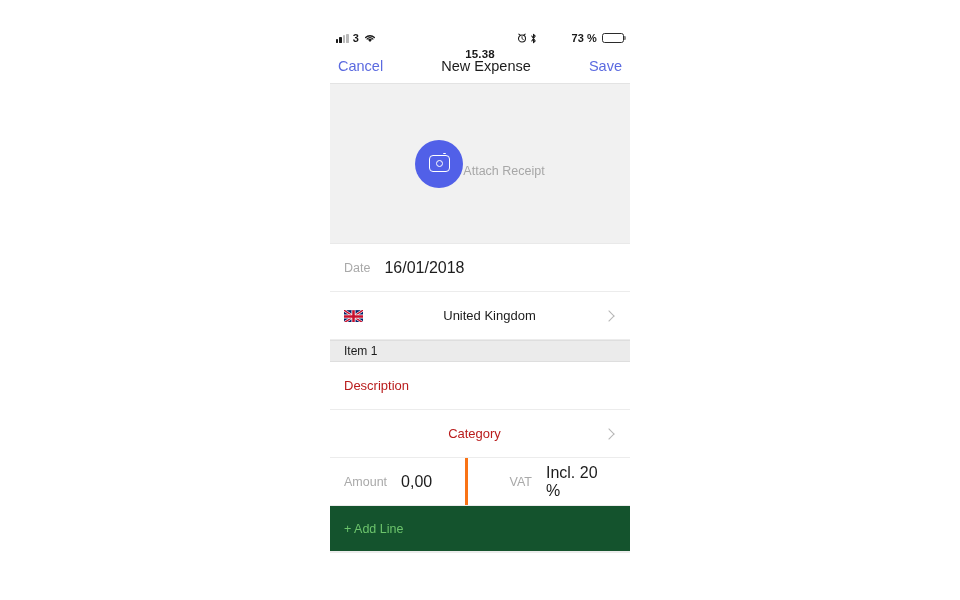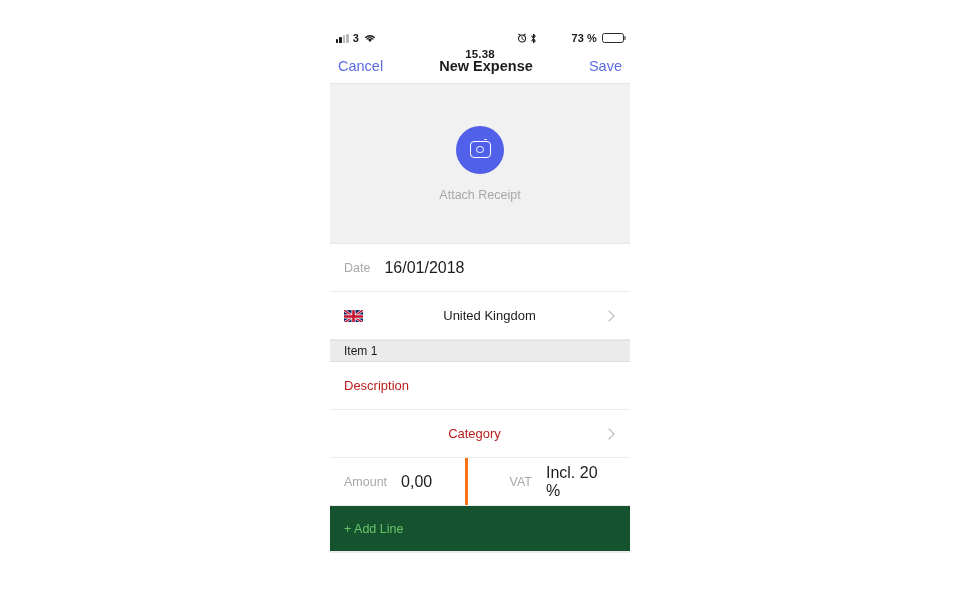--- a/index.html
+++ b/index.html
@@ -81,30 +81,29 @@
     font-size: 14.5px;
     color: #5b6ae0;
     flex: 0 0 auto;
     cursor: pointer;
   }
   .nav-title {
     flex: 1;
     text-align: center;
     font-size: 14.5px;
     color: #1c1c1c;
-    font-weight: bold;
   }
   .nav-right { text-align: right; }
 
   
   .receipt-zone {
     height: 160px;
     background: #f1f1f1;
     display: flex;
-    flex-direction: column;
+    flex-direction: row;
     align-items: center;
     justify-content: center;
     cursor: pointer;
     border-bottom: 1px solid #e9e9e9;
   }
   .camera-circle {
     width: 48px; height: 48px;
     border-radius: 50%;
     background: #5160e8;
     display: flex; align-items: center; justify-content: center;

